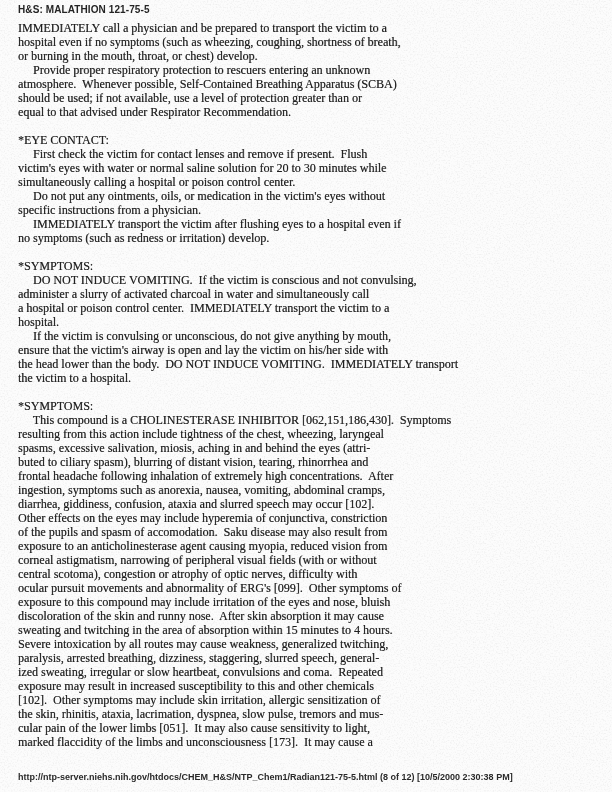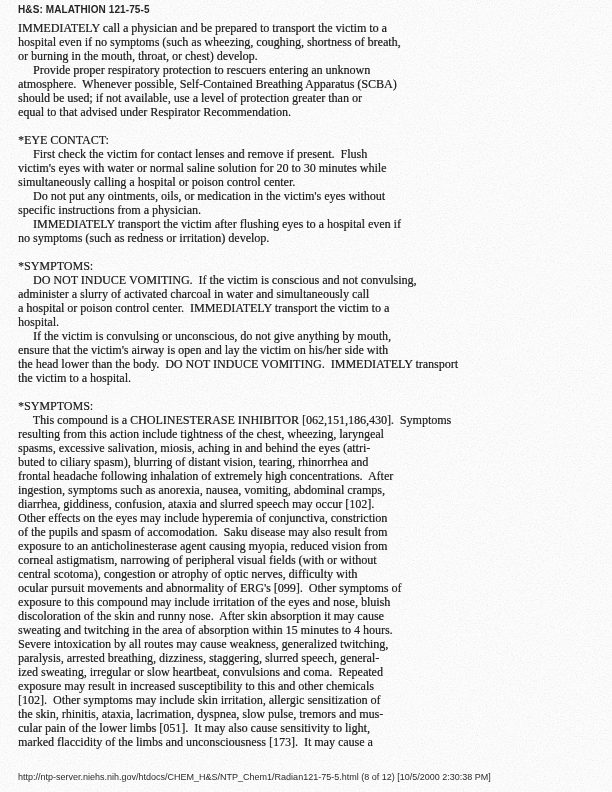--- a/index.html
+++ b/index.html
@@ -39,21 +39,21 @@
     font:inherit;color:inherit;
     white-space:pre;
   }
   .sec{margin-top:14px;}
   .sec-heading{
     font:inherit;white-space:pre;
   }
   .footer{
     position:absolute;left:18px;top:772px;
     font-family:"Liberation Sans","DejaVu Sans",sans-serif;
-    font-size:9px;font-weight:400;line-height:11px;
+    font-size:9px;font-weight:700;line-height:11px;
     color:#2a2a2a;
     white-space:nowrap;
   }
 </style>
 </head>
 <body>
 
 <div class="page">
 
   <svg class="noise" width="612" height="792" viewBox="0 0 612 792" xmlns="http://www.w3.org/2000/svg" aria-hidden="true">

